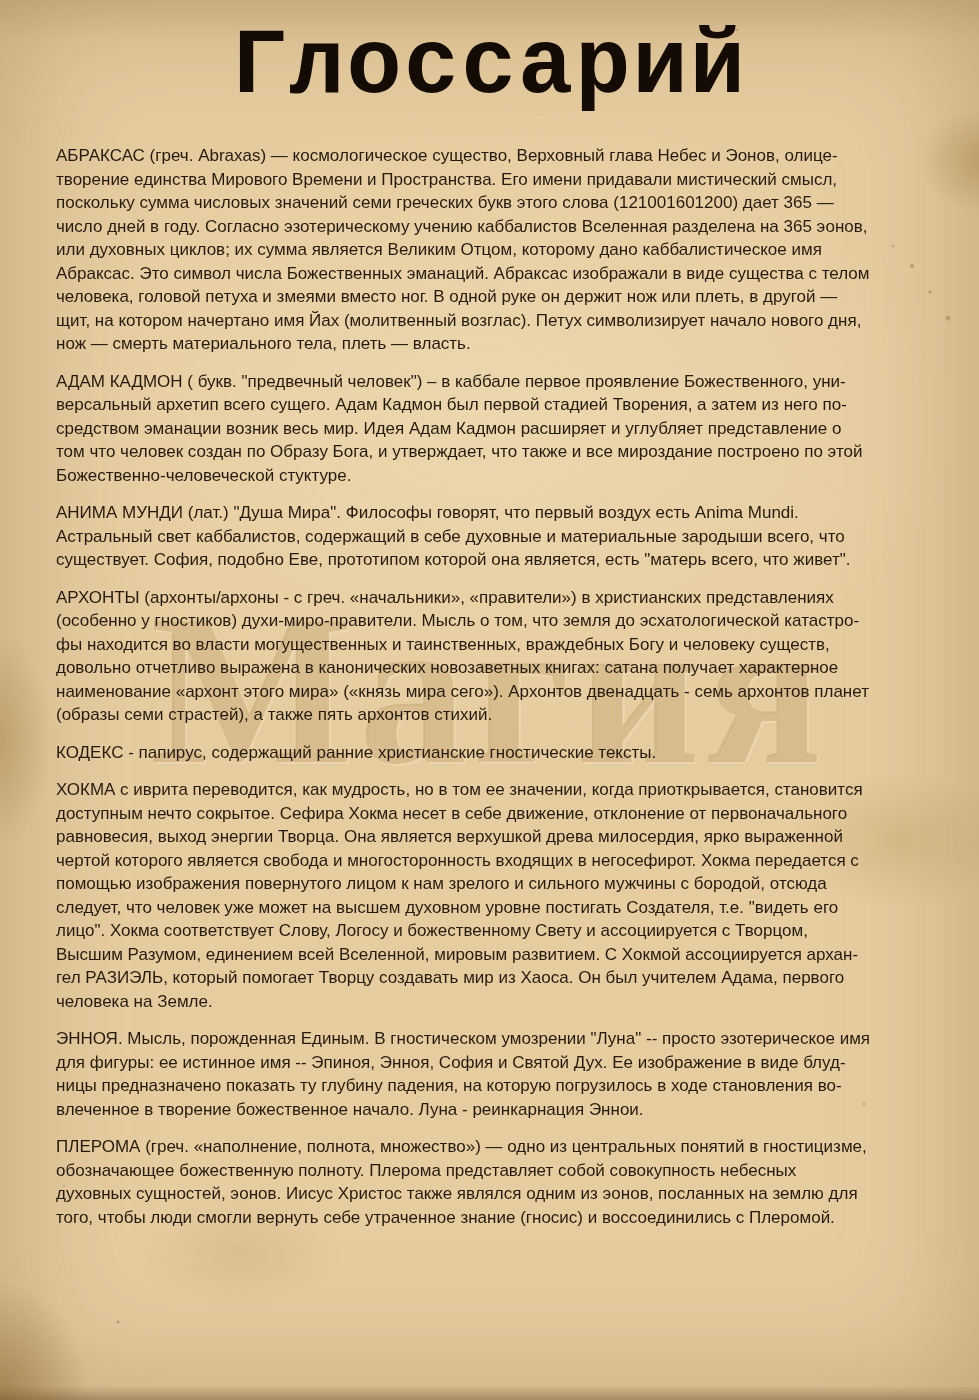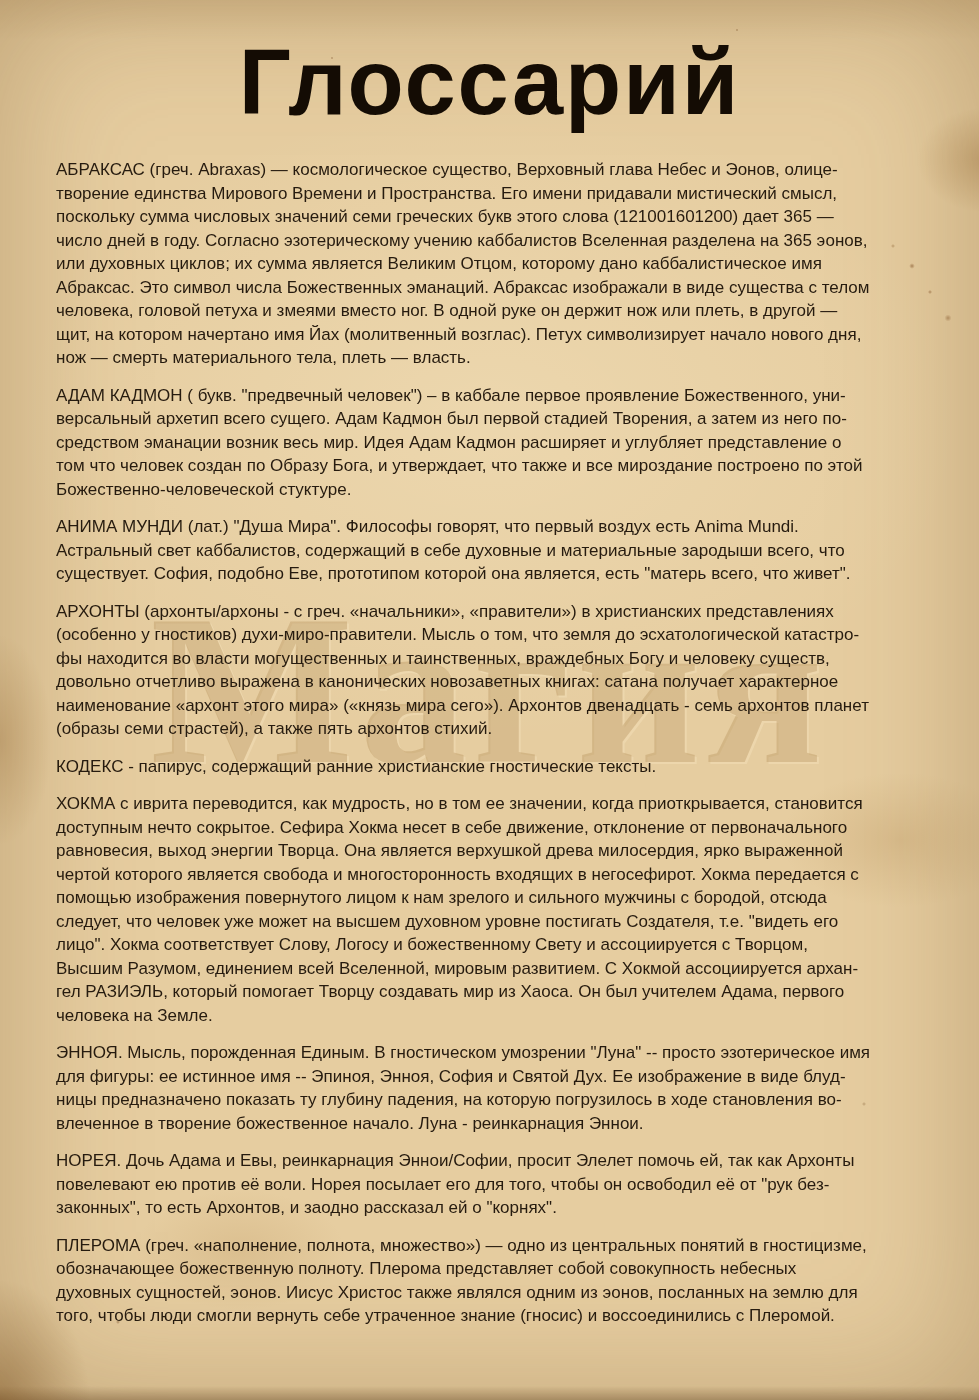--- a/index.html
+++ b/index.html
@@ -32,24 +32,24 @@
       
       radial-gradient(ellipse 600px 400px at 50% 30%, rgba(255,244,214,.25), rgba(255,244,214,0) 80%),
       linear-gradient(to top, rgba(82,52,22,.35), rgba(82,52,22,0) 14px),
       linear-gradient(to bottom, rgba(140,100,50,.14), rgba(140,100,50,0) 40px);
     box-shadow: inset 0 0 140px rgba(118,82,38,.35);
     font-family: "Liberation Sans", sans-serif;
   }
   .title {
     position: relative;
     margin: 0;
-    padding-top: 30px;
+    padding-top: 16px;
     height: 116px;
     text-align: center;
-    font-family: Liberation Sans, sans-serif;
+    font-family: Liberation Mono, monospace;
     font-weight: bold;
     font-size: 92px;
     line-height: 104px;
     letter-spacing: 2px;
     color: #140c04;
     z-index: 2;
   }
   .watermark {
     position: absolute;
     left: 50%;
@@ -122,22 +122,19 @@
 помощью изображения повернутого лицом к нам зрелого и сильного мужчины с бородой, отсюда
 следует, что человек уже может на высшем духовном уровне постигать Создателя, т.е. "видеть его
 лицо". Хокма соответствует Слову, Логосу и божественному Свету и ассоциируется с Творцом,
 Высшим Разумом, единением всей Вселенной, мировым развитием. С Хокмой ассоциируется архан-
 гел РАЗИЭЛЬ, который помогает Творцу создавать мир из Хаоса. Он был учителем Адама, первого
 человека на Земле.</p>
     <p class="entry">ЭННОЯ. Мысль, порожденная Единым. В гностическом умозрении "Луна" -- просто эзотерическое имя
 для фигуры: ее истинное имя -- Эпиноя, Энноя, София и Святой Дух. Ее изображение в виде блуд-
 ницы предназначено показать ту глубину падения, на которую погрузилось в ходе становления во-
 влеченное в творение божественное начало. Луна - реинкарнация Эннои.</p>
-    <p class="entry">НОРЕЯ. Дочь Адама и Евы, реинкарнация Эннои/Софии, просит Элелет помочь ей, так как Архонты
-повелевают ею против её воли. Норея посылает его для того, чтобы он освободил её от "рук без-
-законных", то есть Архонтов, и заодно рассказал ей о "корнях".</p>
     <p class="entry">ПЛЕРОМА (греч. «наполнение, полнота, множество») — одно из центральных понятий в гностицизме,
 обозначающее божественную полноту. Плерома представляет собой совокупность небесных
 духовных сущностей, эонов. Иисус Христос также являлся одним из эонов, посланных на землю для
 того, чтобы люди смогли вернуть себе утраченное знание (гносис) и воссоединились с Плеромой.</p>
   </div>
 
 </div>
 
 </body></html>

